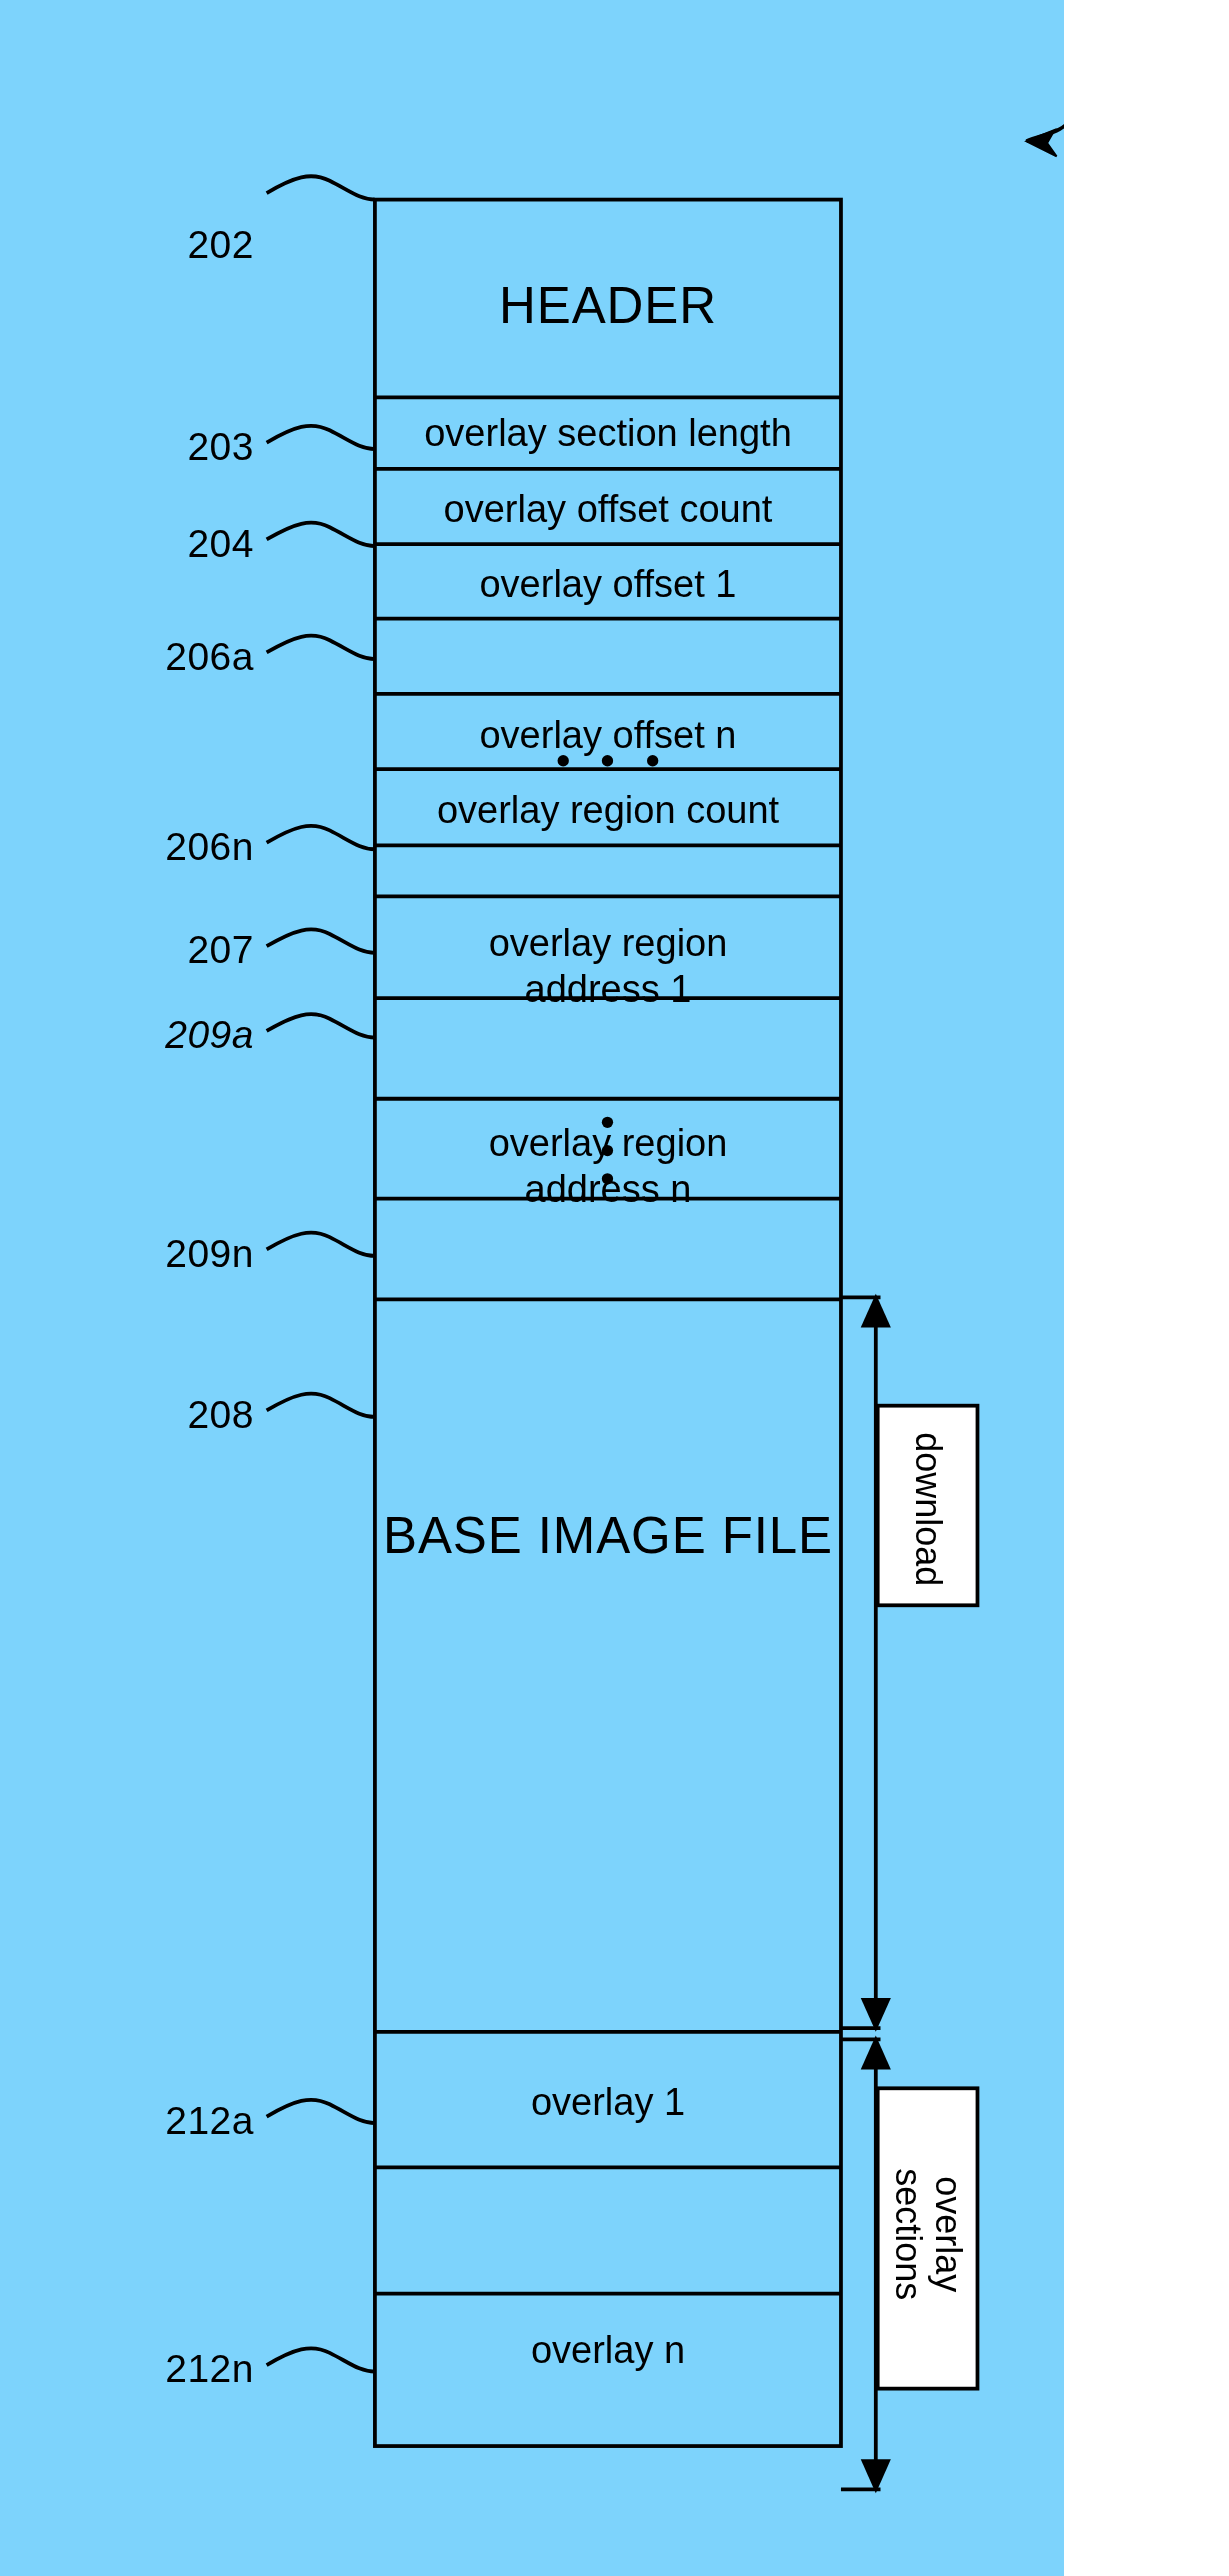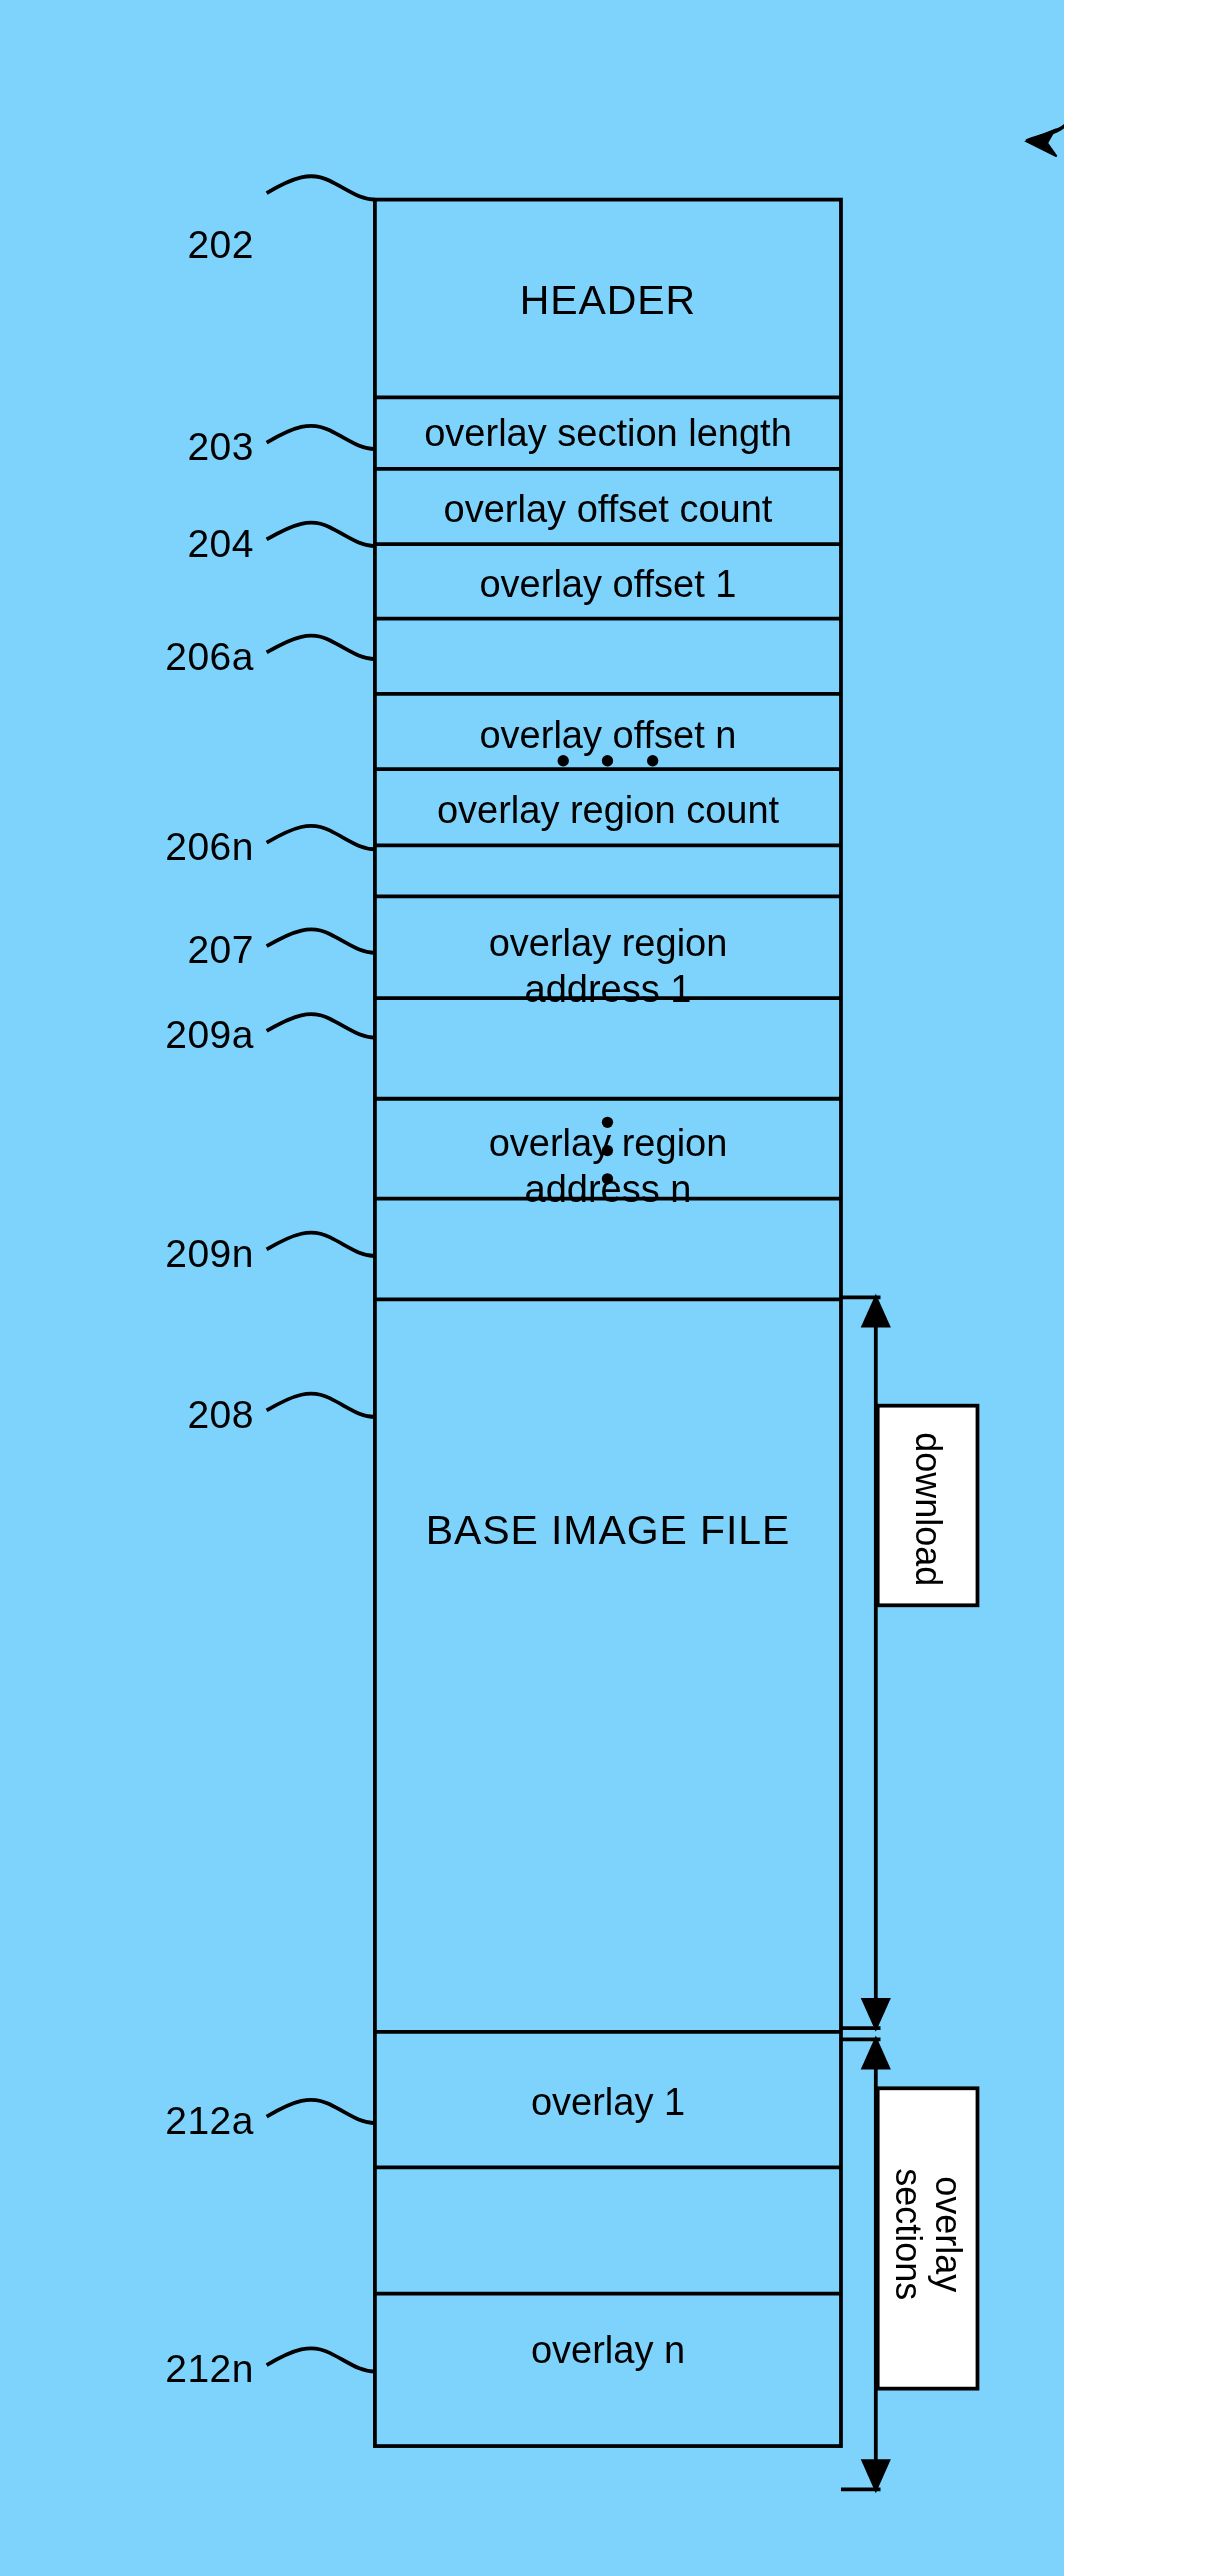--- a/index.html
+++ b/index.html
@@ -43,21 +43,21 @@
   .row-label {
     font-size: 38px;
     text-align: center;
     width: 466px;
     left: 375px;
   }
   .row-label.two-line {
     line-height: 1.22;
   }
   .big-label {
-    font-size: 41px;
+    font-size: 51px;
     letter-spacing: 0.9px;
   }
   
   .rot-label {
     font-size: 36px;
     text-align: center;
     transform-origin: 50% 50%;
   }
   .fig-id {
     font-size: 41px;
@@ -141,21 +141,21 @@
   </svg>
 
   <div class="fig-text fig-id" style="left:1100px; top:19px;">200</div>
 
   <div class="fig-text ref-num" style="left:56px; top:174px; width:198px;margin-top:48px;">202</div>
   <div class="fig-text ref-num" style="left:56px; top:424px; width:198px;">203</div>
   <div class="fig-text ref-num" style="left:56px; top:521px; width:198px;">204</div>
   <div class="fig-text ref-num" style="left:56px; top:634px; width:198px;">206a</div>
   <div class="fig-text ref-num" style="left:56px; top:824px; width:198px;">206n</div>
   <div class="fig-text ref-num" style="left:56px; top:927px; width:198px;">207</div>
-  <div class="fig-text ref-num" style="left:56px; top:1012px; width:198px;">209a</div>
+  <div class="fig-text ref-num" style="left:56px; top:1012px; width:198px;font-style:italic;">209a</div>
   <div class="fig-text ref-num" style="left:56px; top:1231px; width:198px;">209n</div>
   <div class="fig-text ref-num" style="left:56px; top:1392px; width:198px;">208</div>
   <div class="fig-text ref-num" style="left:56px; top:2098px; width:198px;">212a</div>
   <div class="fig-text ref-num" style="left:56px; top:2346px; width:198px;">212n</div>
 
   <div class="fig-text row-label big-label" style="top:276px;">HEADER</div>
   <div class="fig-text row-label" style="top:411px;">overlay section length</div>
   <div class="fig-text row-label" style="top:487px;">overlay offset count</div>
   <div class="fig-text row-label" style="top:562px;">overlay offset 1</div>
   <div class="fig-text row-label" style="top:788px;">overlay region count</div>

